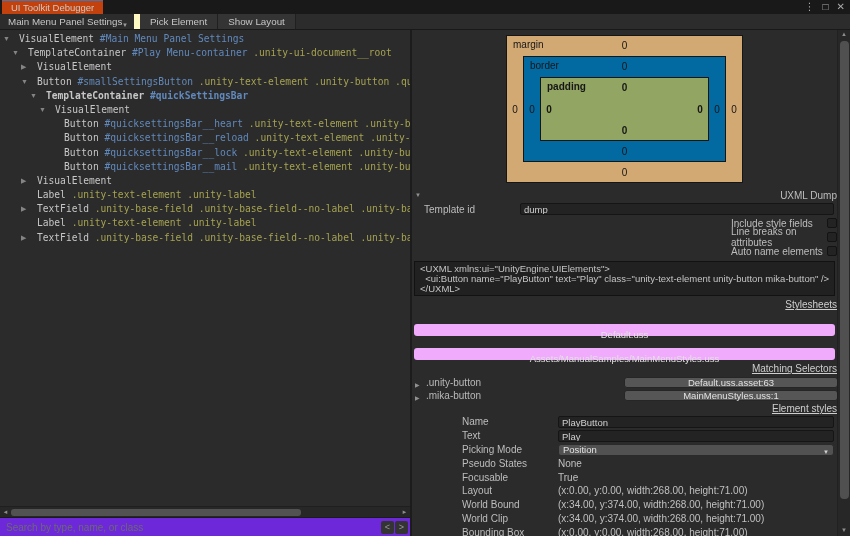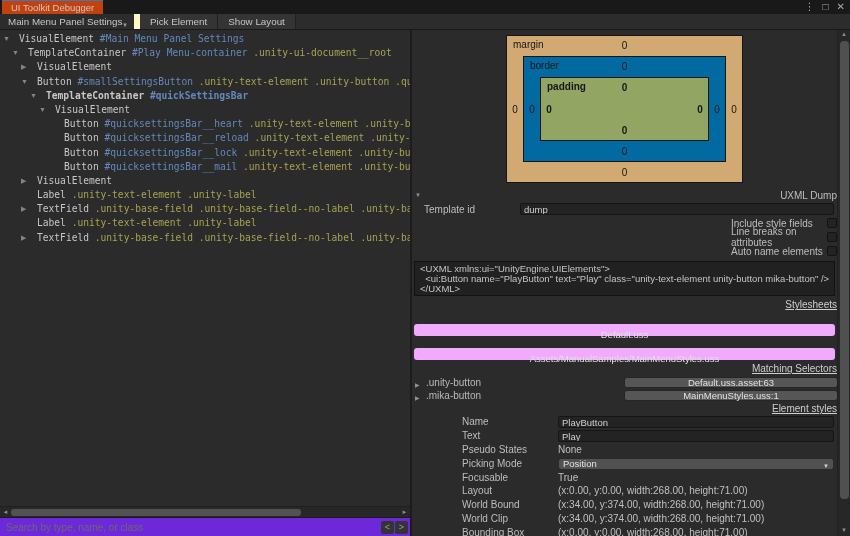--- a/index.html
+++ b/index.html
@@ -222,26 +222,26 @@
         <div id="element-styles-rows">
             <div class="es-row">
               <span class="row-label">Name</span>
               <input class="ufield" value="PlayButton" style="">
             </div>
             <div class="es-row">
               <span class="row-label">Text</span>
               <input class="ufield" value="Play" style="">
             </div>
             <div class="es-row">
+              <span class="row-label">Picking Mode</span>
+              <div class="udrop"><span>Position</span><span class="dd-caret">▼</span></div>
+            </div>
+            <div class="es-row">
               <span class="row-label">Pseudo States</span>
               <span class="es-text">None</span>
-            </div>
-            <div class="es-row">
-              <span class="row-label">Picking Mode</span>
-              <div class="udrop"><span>Position</span><span class="dd-caret">▼</span></div>
             </div>
             <div class="es-row">
               <span class="row-label">Focusable</span>
               <span class="es-text">True</span>
             </div>
             <div class="es-row">
               <span class="row-label">Layout</span>
               <span class="es-text">(x:0.00, y:0.00, width:268.00, height:71.00)</span>
             </div>
             <div class="es-row">

